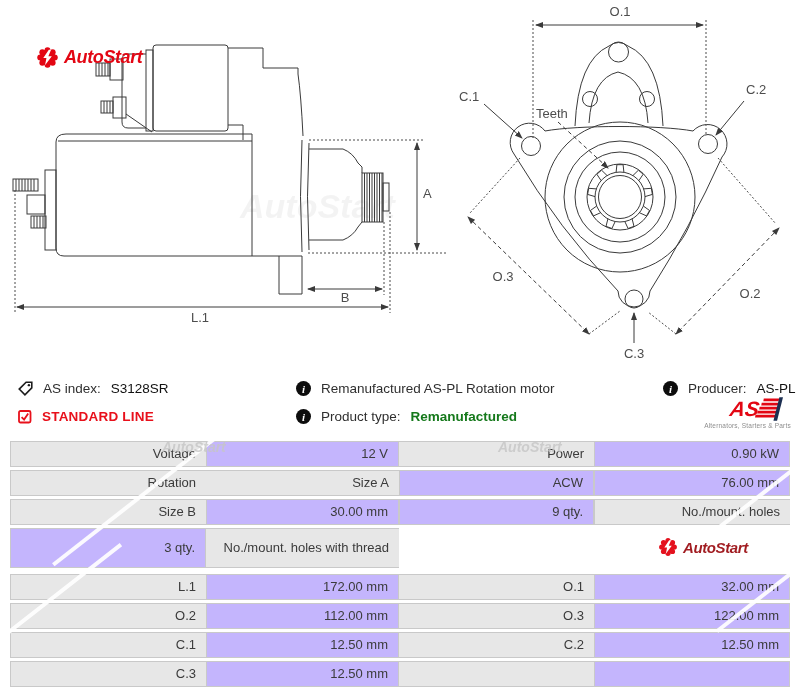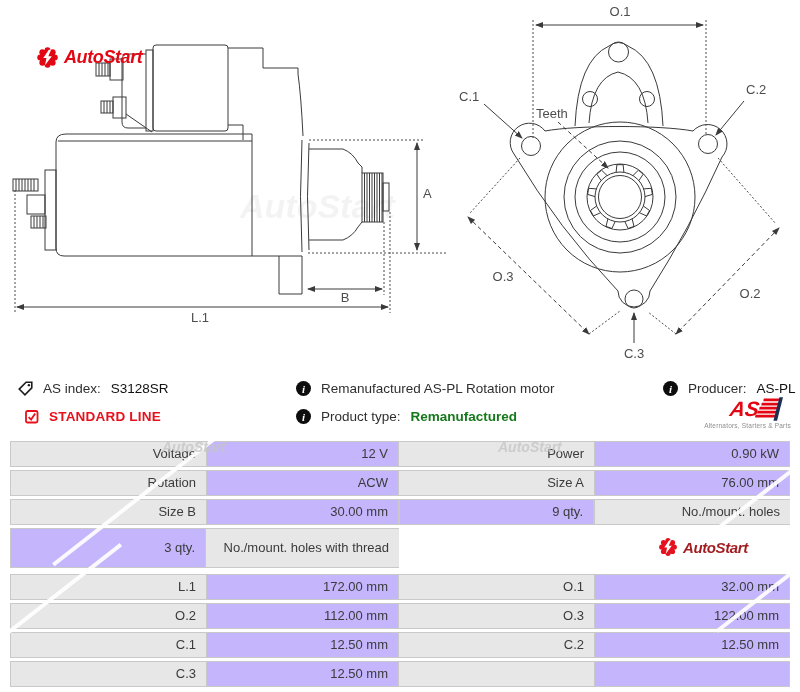--- a/index.html
+++ b/index.html
@@ -190,21 +190,21 @@
   <span>
     <svg width="15" height="15" viewBox="0 0 16 16">
       <path d="M8.6,1.3 L1.3,8.6 L7.4,14.7 L14.7,7.4 L14.7,1.3 Z" fill="none" stroke="#1c1c1c" stroke-width="1.7"></path>
       <circle cx="11.6" cy="4.4" r="1.3" fill="#1c1c1c"></circle>
     </svg>
   </span>
   <span>AS index:</span>
   <span class="bold">S3128SR</span>
 </div>
 
-<div class="info-line" style="left:25px;top:407px">
+<div class="info-line" style="left:18px;top:407px">
   <span>
     <svg width="14" height="14" viewBox="0 0 14 14">
       <rect x="1" y="1" width="11.5" height="11.5" rx="1.5" fill="none" stroke="#e8101b" stroke-width="1.8"></rect>
       <path d="M3.6,7.2 L6.1,9.6 L10.2,3.6" fill="none" stroke="#e8101b" stroke-width="1.8"></path>
     </svg>
   </span>
   <span class="redline">STANDARD LINE</span>
 </div>
 
 <div class="info-line" style="left:296px;top:379px">
@@ -236,22 +236,22 @@
 <div class="aspl-caption">Alternators, Starters &amp; Parts</div>
 
 <div class="tbl">
   <div class="grid gA">
     <div class="cell lb">Voltage</div>
     <div class="cell">12 V</div>
     <div class="cell lb l2">Power</div>
     <div class="cell">0.90 kW</div>
 
     <div class="cell lb">Rotation</div>
+    <div class="cell lb l2">Size A</div>
     <div class="cell">ACW</div>
-    <div class="cell lb l2">Size A</div>
     <div class="cell">76.00 mm</div>
 
     <div class="cell lb">Size B</div>
     <div class="cell">30.00 mm</div>
     <div class="cell">9 qty.</div>
 
     <div class="cell lb">No./mount. holes</div>
     <div class="cell">3 qty.</div>
     <div class="cell lb l2">No./mount. holes with thread</div>
   </div>

